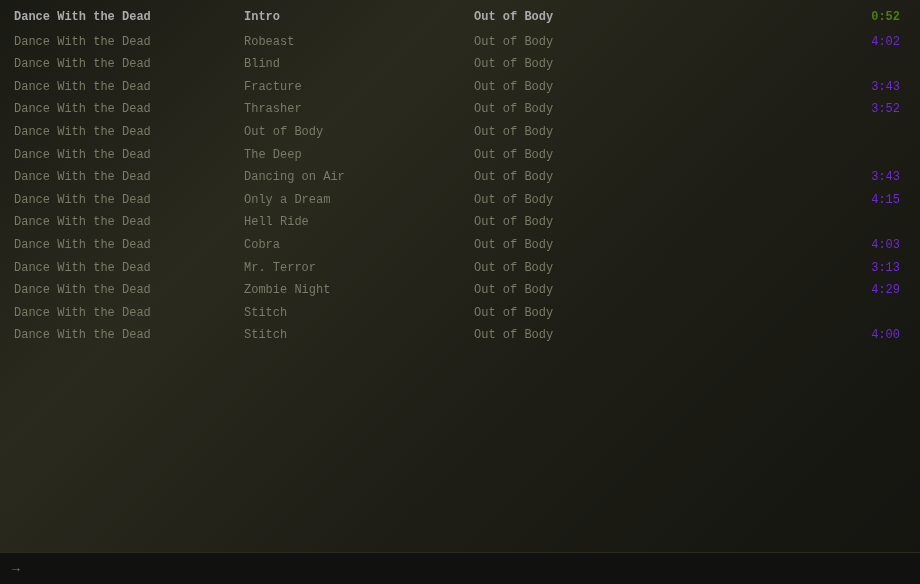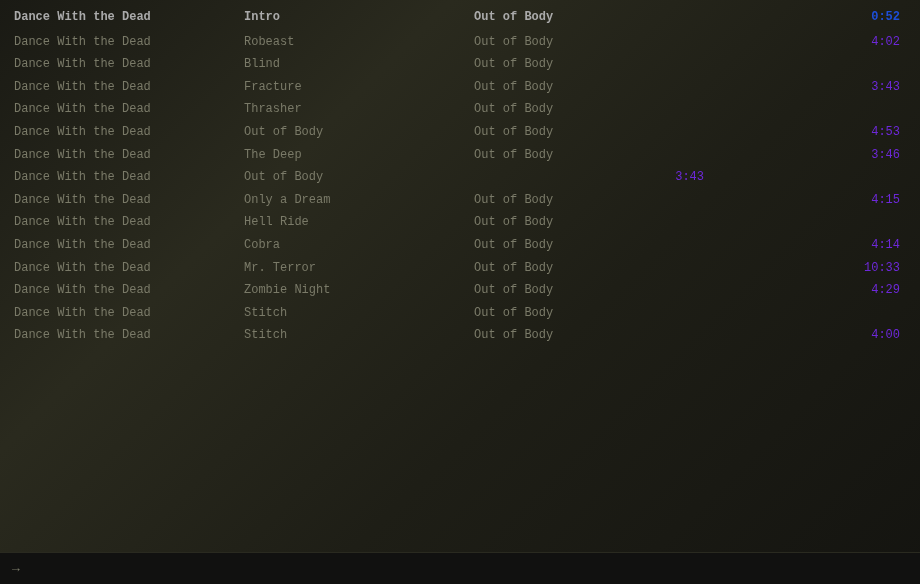--- a/index.html
+++ b/index.html
@@ -36,21 +36,21 @@
       font-weight: bold;
       margin-bottom: 2px;
     }
 
     .track-row .duration {
       text-align: right;
       color: #6d28d9;
     }
 
     .track-row.header .duration {
-      color: #1d4ed8;
+      color: #4d7c0f;
     }
 
     .bottom-bar {
       position: absolute;
       bottom: 0;
       left: 0;
       right: 0;
       height: 32px;
       background: #111110;
       border-top: 1px solid #2a2a20;
@@ -89,60 +89,60 @@
     <div class="track-row">
       <span>Dance With the Dead</span>
       <span>Fracture</span>
       <span>Out of Body</span>
       <span class="duration">3:43</span>
     </div>
     <div class="track-row">
       <span>Dance With the Dead</span>
       <span>Thrasher</span>
       <span>Out of Body</span>
+      <span class="duration">3:52</span>
     </div>
     <div class="track-row">
       <span>Dance With the Dead</span>
       <span>Out of Body</span>
       <span>Out of Body</span>
-      <span class="duration">4:53</span>
     </div>
     <div class="track-row">
       <span>Dance With the Dead</span>
       <span>The Deep</span>
       <span>Out of Body</span>
-      <span class="duration">3:46</span>
     </div>
     <div class="track-row">
       <span>Dance With the Dead</span>
+      <span>Dancing on Air</span>
       <span>Out of Body</span>
       <span class="duration">3:43</span>
     </div>
     <div class="track-row">
       <span>Dance With the Dead</span>
       <span>Only a Dream</span>
       <span>Out of Body</span>
       <span class="duration">4:15</span>
     </div>
     <div class="track-row">
       <span>Dance With the Dead</span>
       <span>Hell Ride</span>
       <span>Out of Body</span>
     </div>
     <div class="track-row">
       <span>Dance With the Dead</span>
       <span>Cobra</span>
       <span>Out of Body</span>
-      <span class="duration">4:14</span>
+      <span class="duration">4:03</span>
     </div>
     <div class="track-row">
       <span>Dance With the Dead</span>
       <span>Mr. Terror</span>
       <span>Out of Body</span>
-      <span class="duration">10:33</span>
+      <span class="duration">3:13</span>
     </div>
     <div class="track-row">
       <span>Dance With the Dead</span>
       <span>Zombie Night</span>
       <span>Out of Body</span>
       <span class="duration">4:29</span>
     </div>
     <div class="track-row">
       <span>Dance With the Dead</span>
       <span>Stitch</span>

